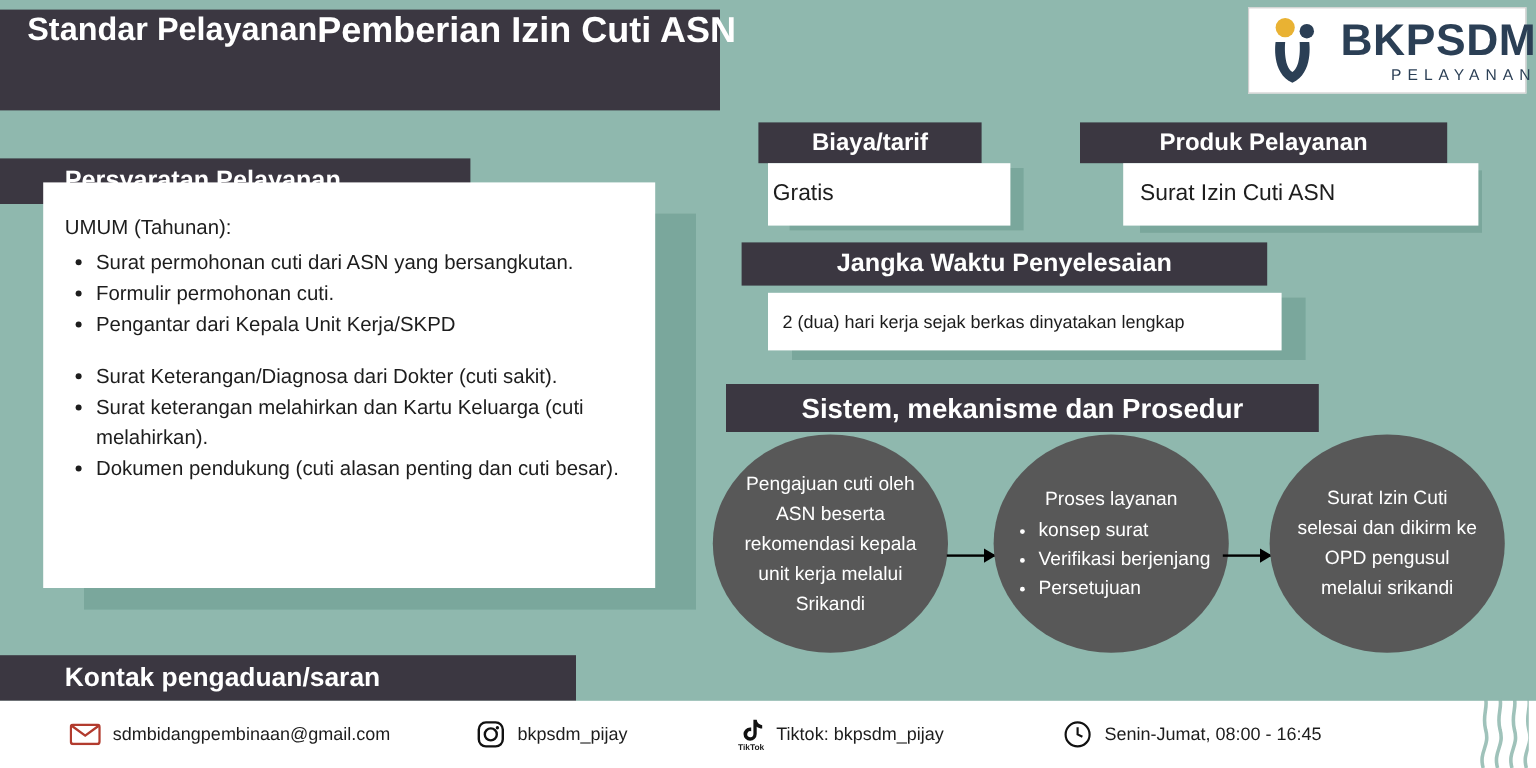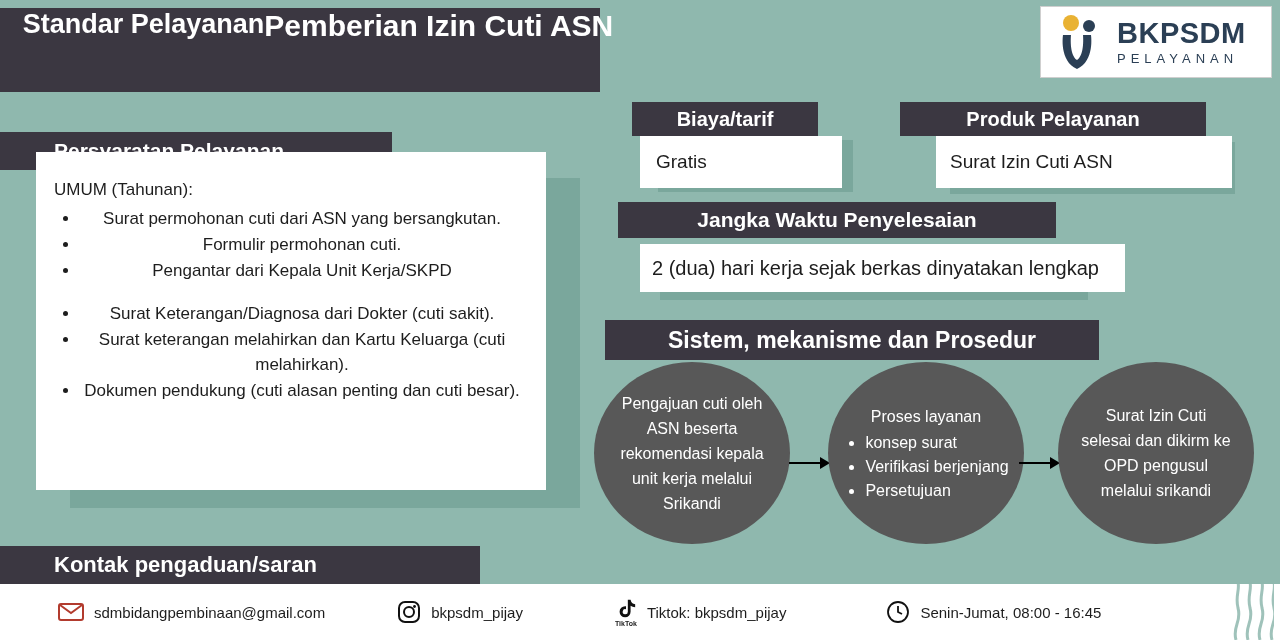--- a/index.html
+++ b/index.html
@@ -52,48 +52,48 @@
     width: 232px; height: 72px;
     background: #ffffff;
     border: 1px solid #cfcfcf;
     display: flex;
     align-items: center;
     padding-left: 10px;
   }
   #logo-mark { width: 56px; height: 58px; position: relative; flex: none; }
   #logo-text { margin-left: 10px; line-height: 1; }
   #logo-title {
-    font-size: 29px; font-weight: bold; color: #2b3f55; letter-spacing: .5px;
+    font-size: 37px; font-weight: bold; color: #2b3f55; letter-spacing: .5px;
   }
   #logo-sub {
-    font-size: 13px; color: #2b3f55; letter-spacing: 5px; margin-top: 4px; text-align: left;
+    font-size: 13px; color: #2b3f55; letter-spacing: 5px; margin-top: 4px; text-align: right;
   }
 
   
   #req-banner { left: 0; top: 132px; width: 392px; height: 38px; font-size: 21px; padding-left: 54px; }
   #req-shadow { left: 70px; top: 178px; width: 510px; height: 330px; }
   #req-card   { left: 36px; top: 152px; width: 510px; height: 338px; padding: 28px 22px 10px 18px; }
   #req-card .grp-title { font-size: 17px; margin: 0 0 6px 0; }
-  #req-card ul { margin: 0 0 18px 0; padding-left: 26px; text-align: center; }
+  #req-card ul { margin: 0 0 18px 0; padding-left: 26px; }
   #req-card li { font-size: 17px; line-height: 25px; margin-bottom: 1px; }
 
   
   #biaya-banner { left: 632px; top: 102px; width: 186px; height: 34px; font-size: 20px; justify-content: center; padding: 0; }
   #biaya-shadow { left: 658px; top: 140px; width: 195px; height: 52px; }
-  #biaya-card   { left: 640px; top: 136px; width: 202px; height: 52px; display: flex; align-items: center; padding-left: 16px; font-size: 19px; }
+  #biaya-card   { left: 640px; top: 136px; width: 202px; height: 52px; display: flex; align-items: center; padding-left: 4px; font-size: 19px; }
 
   
   #produk-banner { left: 900px; top: 102px; width: 306px; height: 34px; font-size: 20px; justify-content: center; padding: 0; }
   #produk-shadow { left: 950px; top: 142px; width: 285px; height: 52px; }
   #produk-card   { left: 936px; top: 136px; width: 296px; height: 52px; display: flex; align-items: center; padding-left: 14px; font-size: 19px; }
 
   
   #jangka-banner { left: 618px; top: 202px; width: 438px; height: 36px; font-size: 21px; justify-content: center; padding: 0; }
   #jangka-shadow { left: 660px; top: 248px; width: 428px; height: 52px; }
-  #jangka-card   { left: 640px; top: 244px; width: 485px; height: 48px; display: flex; align-items: center; padding-left: 12px; font-size: 20px; }
+  #jangka-card   { left: 640px; top: 244px; width: 428px; height: 48px; display: flex; align-items: center; padding-left: 12px; font-size: 15px; }
 
   
   #sistem-banner { left: 605px; top: 320px; width: 494px; height: 40px; font-size: 23px; justify-content: center; padding: 0; }
 
   .flow-circle {
     position: absolute;
     background: #585858;
     border-radius: 50%;
     color: #ffffff;
     display: flex;

